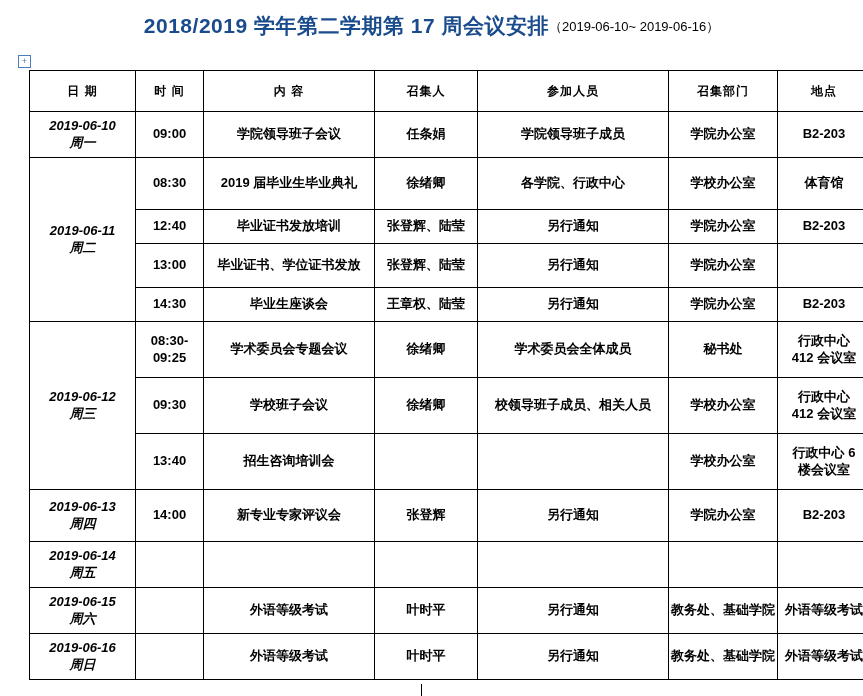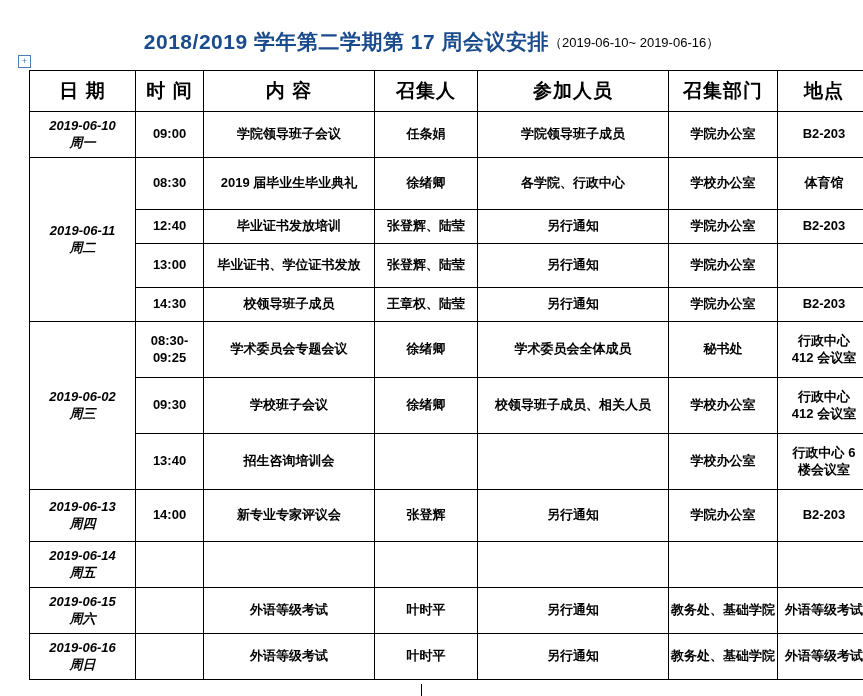--- a/index.html
+++ b/index.html
@@ -16,21 +16,21 @@
     position: relative;
   }
   .page {
     position: relative;
     width: 863px;
     height: 696px;
     box-sizing: border-box;
   }
   .title-row {
     text-align: center;
-    padding-top: 28px;
+    padding-top: 12px;
     white-space: nowrap;
   }
   .title-main {
     font-family: "Liberation Sans", sans-serif;
     font-weight: bold;
     font-size: 21px;
     color: #1a4b8c;
     letter-spacing: 0.5px;
   }
   .title-sub {
@@ -70,21 +70,21 @@
     font-family: "Liberation Sans", sans-serif;
     font-size: 13px;
     font-weight: bold;
     text-align: center;
     vertical-align: middle;
     padding: 2px 2px;
     line-height: 1.25;
     word-break: break-all;
   }
   table.sched th {
-    font-size: 19px;
+    font-size: 12px;
     height: 36px;
     letter-spacing: 1px;
   }
   th.col-date { width: 101px; }
   th.col-time { width: 63px; }
   th.col-content { width: 166px; }
   th.col-convener { width: 98px; }
   th.col-participants { width: 186px; }
   th.col-dept { width: 104px; }
   th.col-place { width: 88px; }
@@ -179,29 +179,29 @@
           <td class="cell-time">13:00</td>
           <td class="cell-content">毕业证书、学位证书发放</td>
           <td class="cell-convener">张登辉、陆莹</td>
           <td class="cell-participants">另行通知</td>
           <td class="cell-dept">学院办公室</td>
           <td class="cell-place"></td>
         </tr>
 
         <tr class="h34">
           <td class="cell-time">14:30</td>
-          <td class="cell-content">校领导班子成员</td>
+          <td class="cell-content">毕业生座谈会</td>
           <td class="cell-convener">王章权、陆莹</td>
           <td class="cell-participants">另行通知</td>
           <td class="cell-dept">学院办公室</td>
           <td class="cell-place">B2-203</td>
         </tr>
 
         <tr class="h56">
-          <td class="cell-date two-line" rowspan="3">2019-06-02
+          <td class="cell-date two-line" rowspan="3">2019-06-12
 周三</td>
           <td class="cell-time two-line">08:30-
 09:25</td>
           <td class="cell-content">学术委员会专题会议</td>
           <td class="cell-convener">徐绪卿</td>
           <td class="cell-participants">学术委员会全体成员</td>
           <td class="cell-dept">秘书处</td>
           <td class="cell-place two-line">行政中心
 412 会议室</td>
         </tr>

